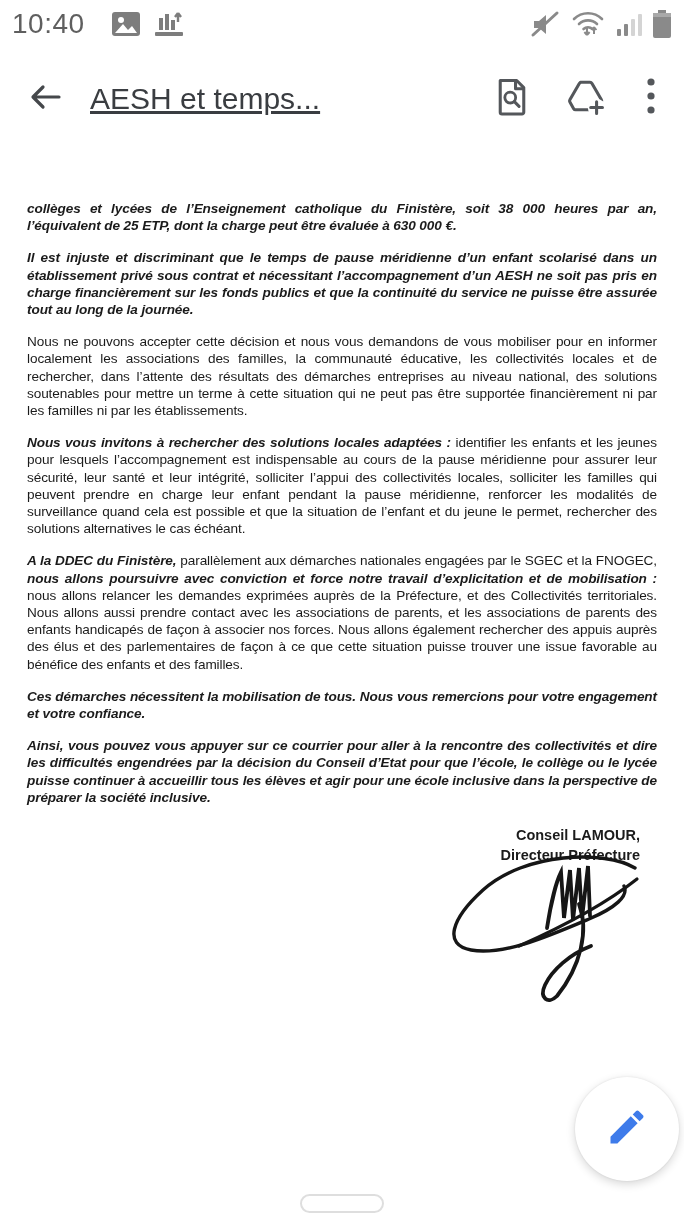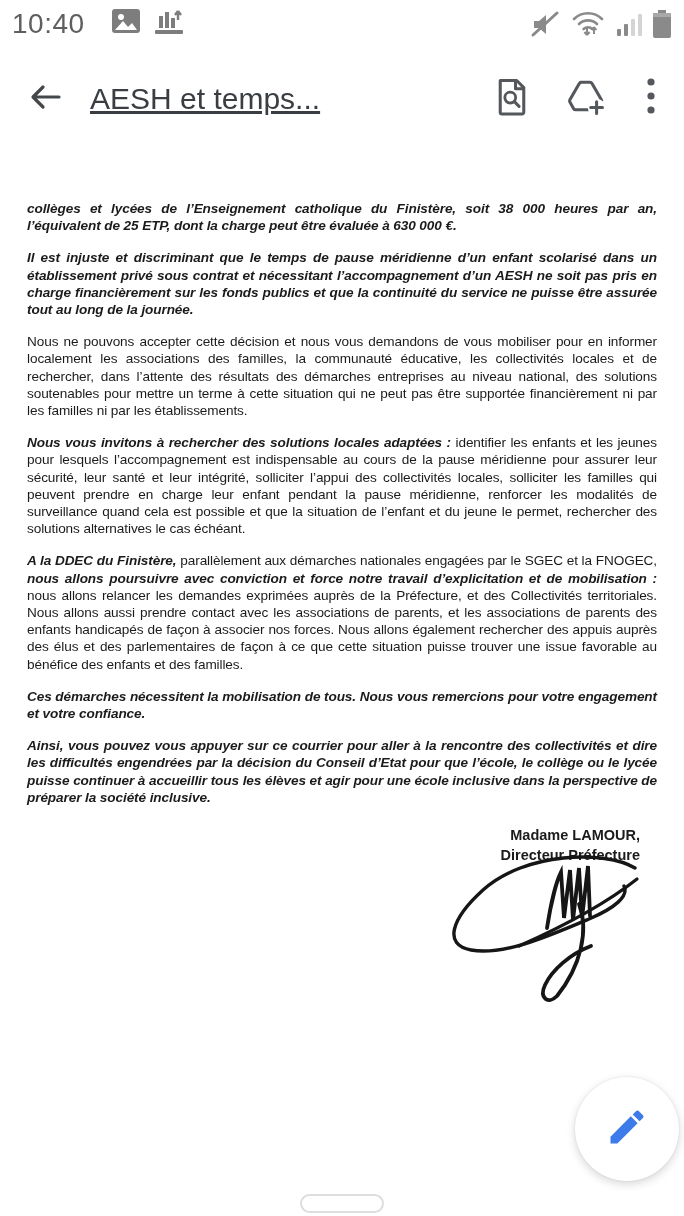--- a/index.html
+++ b/index.html
@@ -2,21 +2,21 @@
 <html><head>
 <meta charset="utf-8">
 <style>
   html,body{margin:0;padding:0;}
   body{width:684px;height:1216px;background:#fff;font-family:"Liberation Sans",sans-serif;position:relative;overflow:hidden;}
   .screen{position:absolute;inset:0;background:#fff;}
 
   
   .status-bar{position:absolute;top:0;left:0;right:0;height:48px;display:flex;align-items:center;padding:0 12px;box-sizing:border-box;}
   .status-time{font-size:28px;color:#5f5f5f;letter-spacing:.5px;margin-right:14px;}
-  .status-left{display:flex;align-items:flex-start;gap:12px;flex:1;}
+  .status-left{display:flex;align-items:center;gap:12px;flex:1;}
   .status-right{display:flex;align-items:center;gap:10px;}
   .sicon{display:inline-flex;align-items:center;justify-content:center;}
 
   
   .app-bar{position:absolute;top:48px;left:0;right:0;height:102px;background:#fff;display:flex;align-items:center;padding:0 22px 0 24px;box-sizing:border-box;box-shadow:0 1px 0 #ececec,0 3px 4px rgba(0,0,0,.045);}
   .back-btn{width:44px;height:44px;display:flex;align-items:center;justify-content:center;color:#45484b;flex:0 0 auto;}
   .app-title{flex:1;margin-left:22px;font-size:30px;color:#3a3d41;white-space:nowrap;overflow:hidden;text-decoration:underline;}
   .app-actions{display:flex;align-items:center;gap:34px;color:#54575b;}
   .abtn{width:40px;height:40px;display:flex;align-items:center;justify-content:center;}
 
@@ -139,21 +139,21 @@
         <p class="para"><span class="b">collèges et lycées de l’Enseignement catholique du Finistère, soit 38 000 heures par an, l’équivalent de 25 ETP, dont la charge peut être évaluée à 630 000 €.</span></p>
         <p class="para"><span class="b">Il est injuste et discriminant que le temps de pause méridienne d’un enfant scolarisé dans un établissement privé sous contrat et nécessitant l’accompagnement d’un AESH ne soit pas pris en charge financièrement sur les fonds publics et que la continuité du service ne puisse être assurée tout au long de la journée.</span></p>
         <p class="para"><span>Nous ne pouvons accepter cette décision et nous vous demandons de vous mobiliser pour en informer localement les associations des familles, la communauté éducative, les collectivités locales et de rechercher, dans l’attente des résultats des démarches entreprises au niveau national, des solutions soutenables pour mettre un terme à cette situation qui ne peut pas être supportée financièrement ni par les familles ni par les établissements.</span></p>
         <p class="para"><span class="b">Nous vous invitons à rechercher des solutions locales adaptées : </span><span>identifier les enfants et les jeunes pour lesquels l’accompagnement est indispensable au cours de la pause méridienne pour assurer leur sécurité, leur santé et leur intégrité, solliciter l’appui des collectivités locales, solliciter les familles qui peuvent prendre en charge leur enfant pendant la pause méridienne, renforcer les modalités de surveillance quand cela est possible et que la situation de l’enfant et du jeune le permet, rechercher des solutions alternatives le cas échéant.</span></p>
         <p class="para"><span class="b">A la DDEC du Finistère, </span><span>parallèlement aux démarches nationales engagées par le SGEC et la FNOGEC, </span><span class="b">nous allons poursuivre avec conviction et force notre travail d’explicitation et de mobilisation : </span><span>nous allons relancer les demandes exprimées auprès de la Préfecture, et des Collectivités territoriales. Nous allons aussi prendre contact avec les associations de parents, et les associations de parents des enfants handicapés de façon à associer nos forces. Nous allons également rechercher des appuis auprès des élus et des parlementaires de façon à ce que cette situation puisse trouver une issue favorable au bénéfice des enfants et des familles.</span></p>
         <p class="para"><span class="b">Ces démarches nécessitent la mobilisation de tous. Nous vous remercions pour votre engagement et votre confiance.</span></p>
         <p class="para"><span class="b">Ainsi, vous pouvez vous appuyer sur ce courrier pour aller à la rencontre des collectivités et dire les difficultés engendrées par la décision du Conseil d’Etat pour que l’école, le collège ou le lycée puisse continuer à accueillir tous les élèves et agir pour une école inclusive dans la perspective de préparer la société inclusive.</span></p>
       </div>
 
     <div class="signature-block">
-      <div>Madame LAMOUR,</div>
+      <div>Conseil LAMOUR,</div>
       <div>Directeur Préfecture</div>
       <span class="sig-svg">
         <svg width="218" height="158" viewBox="0 0 218 158">
           <g fill="none" stroke="#161616" stroke-linecap="round">
             <path d="M208 22 C178 4, 98 6, 56 44 C24 73, 16 99, 44 104 C76 110, 122 90, 162 73 C188 62, 202 50, 197 40" stroke-width="3.4"></path>
             <path d="M120 82 C124 56, 130 34, 134 26 L137 72 L143 24 L146 74 L152 22 L155 72 L161 20 L163 70" stroke-width="3.8"></path>
             <path d="M152 58 C162 84, 154 120, 130 150 C121 159, 112 152, 118 139 C125 124, 143 108, 164 100" stroke-width="3.8"></path>
             <path d="M92 100 C128 84, 176 60, 210 33" stroke-width="3.2"></path>
           </g>
         </svg>

